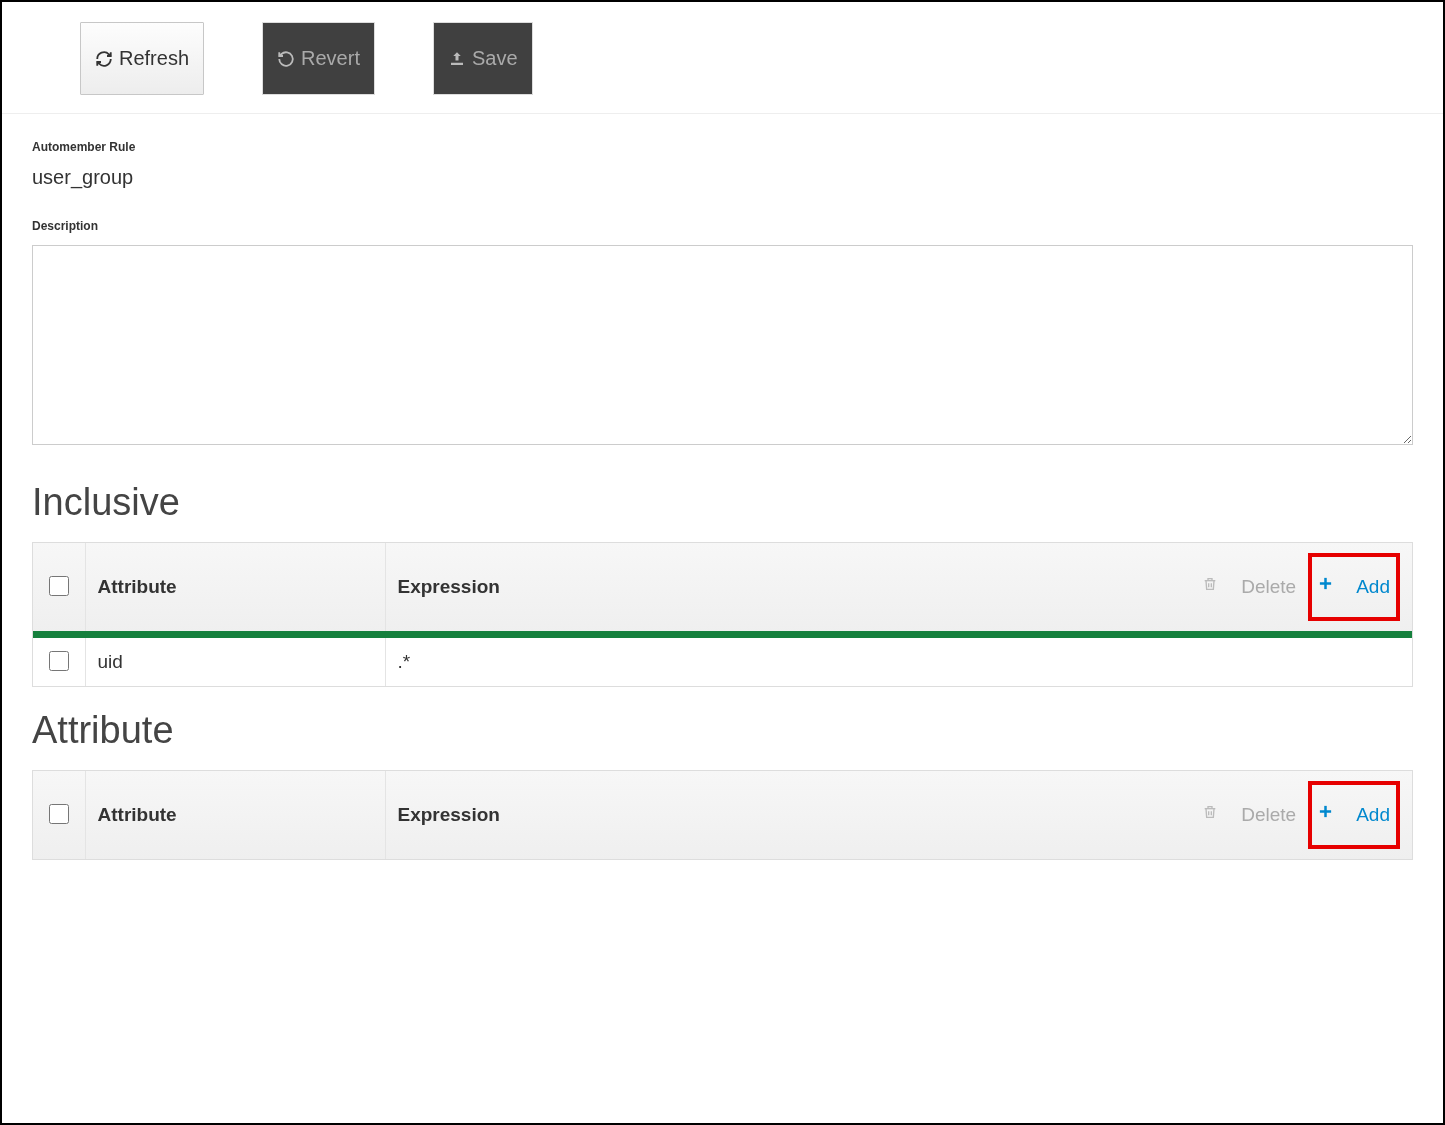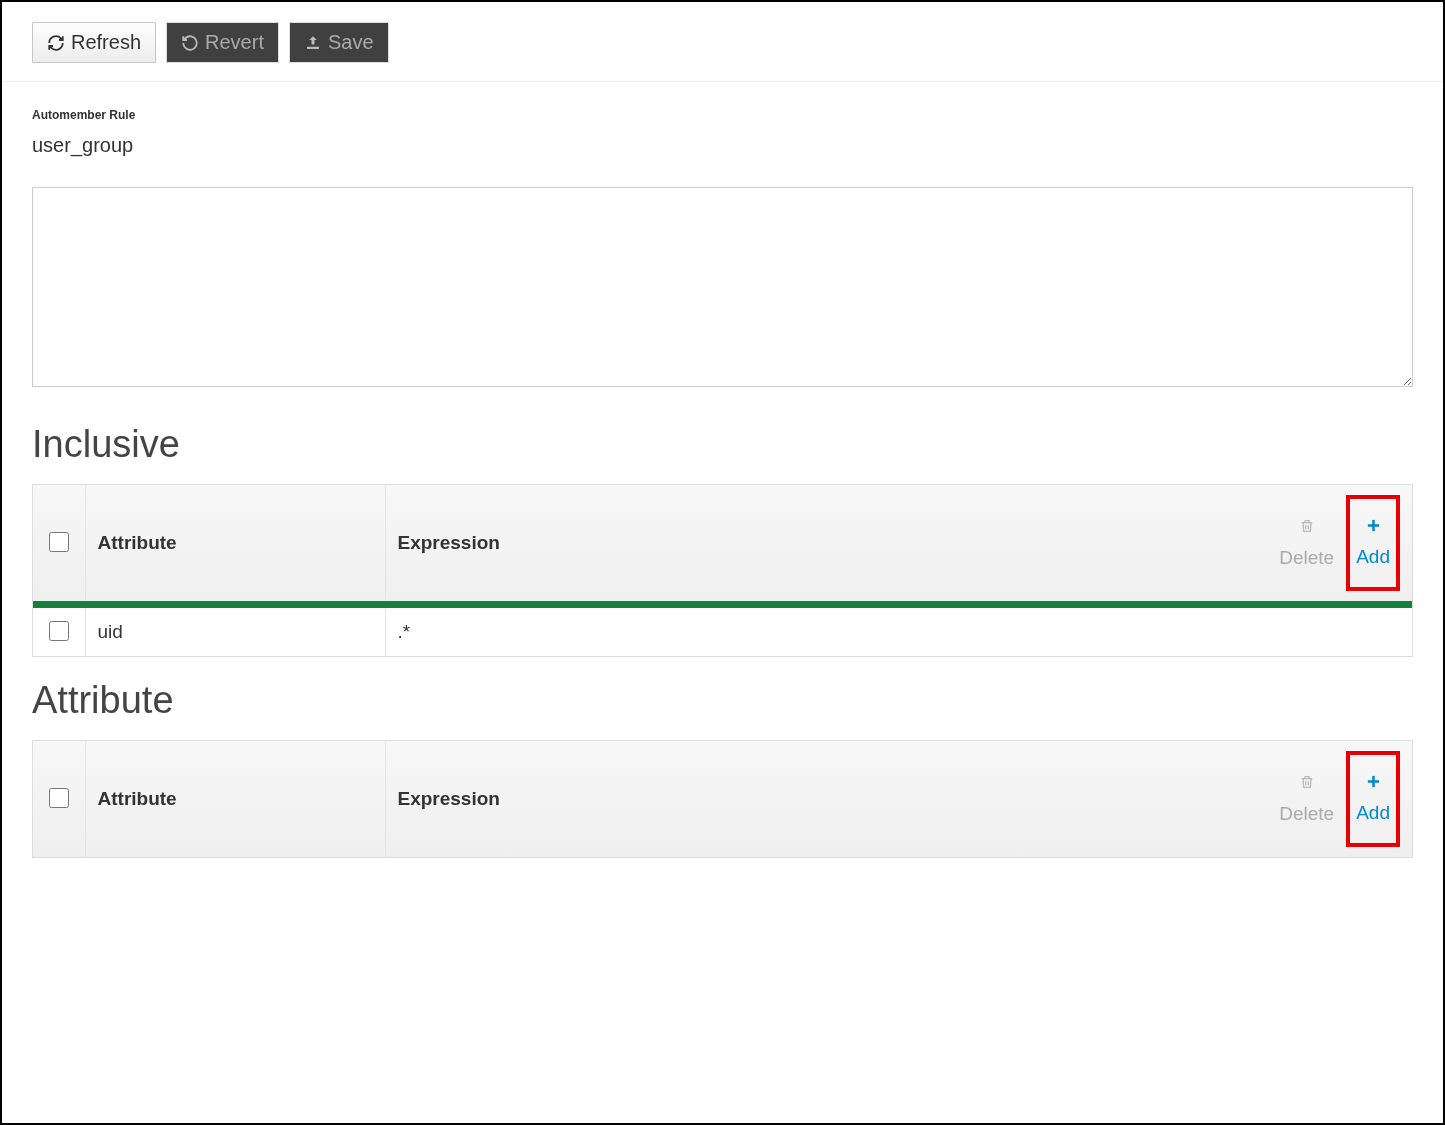--- a/index.html
+++ b/index.html
@@ -29,27 +29,28 @@
   }
   .toolbar {
     display: flex;
     gap: 10px;
     margin-bottom: 18px;
   }
   .btn {
     display: inline-flex;
     align-items: center;
     gap: 6px;
-    padding: 8px 14px;
+    padding: 24px 14px;
     font-size: 20px;
     border: 1px solid #ccc;
     background: #fff;
     color: #333;
     cursor: pointer;
     border-radius: 1px;
+    margin-left: 48px;
   }
   .btn-primary-toolbar {
     background: linear-gradient(#fdfdfd, #ededed);
     border-color: #c7c7c7;
     font-weight: 500;
   }
   .btn-disabled {
     color: #aaa;
     border-color: #ddd;
     background: #404040;
@@ -117,24 +118,22 @@
     gap: 10px;
   }
   .th-actions {
     display: flex;
     align-items: center;
     gap: 12px;
     font-weight: 400;
   }
   .th-action {
     display: inline-flex;
-    align-items: center;
-    gap: 13px;
+    gap: 23px;
     font-size: 19px;
-    flex-direction: column;
   }
   .th-action.disabled { color: #aaa; cursor: default; }
   .th-action.add { color: #0088ce; cursor: pointer; }
   .highlight-box {
     border: 4px solid #e60000;
     padding: 19px 6px;
     display: inline-flex;
     align-items: center;
     gap: 5px;
   }
@@ -183,20 +182,21 @@
       <span>Save</span>
     </button>
   </div>
 
   <hr class="sep">
 
 
   <div class="field-label">Automember Rule</div>
   <div class="field-value">user_group</div>
 
+  <div class="field-label">Description</div>
   <textarea class="description" style=""></textarea>
 
   
   <h2 class="section">Inclusive</h2>
   <div class="table-wrap">
     <table>
       <thead>
         <tr>
           <th class="col-check">
             <input type="checkbox" style="">

